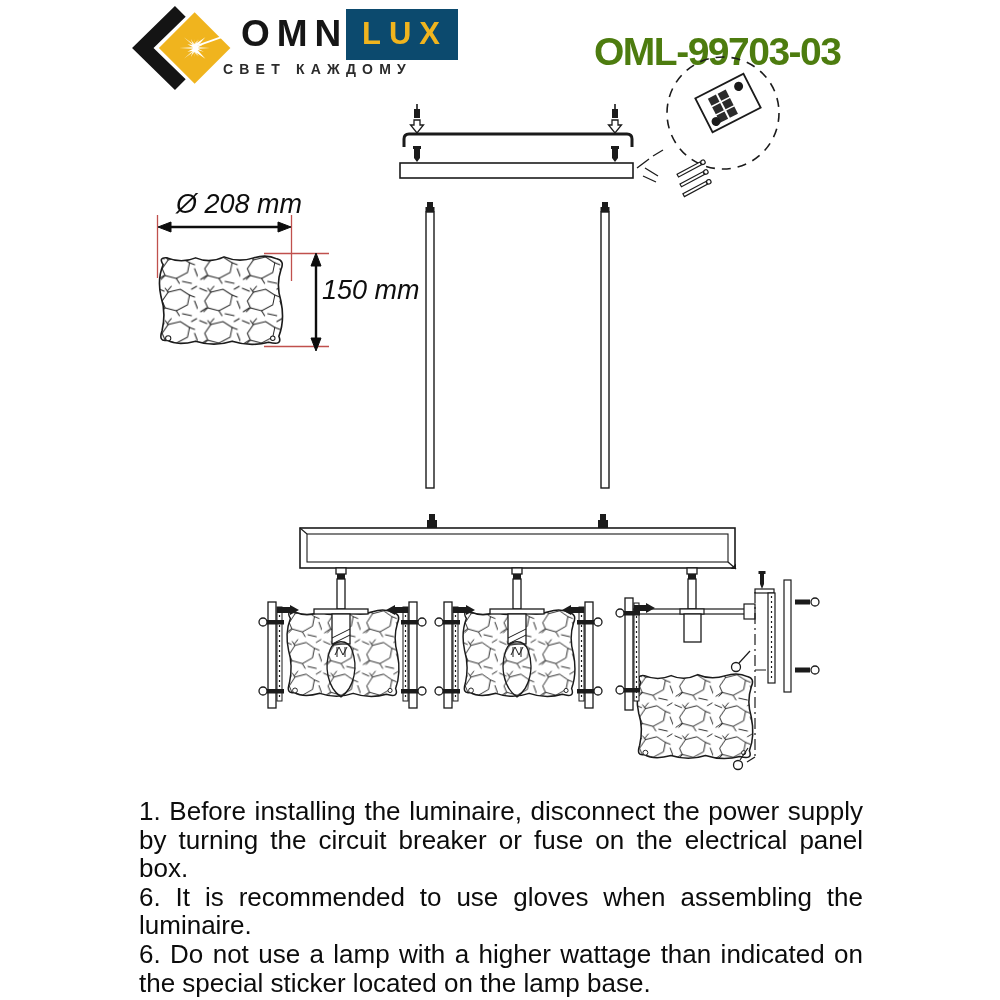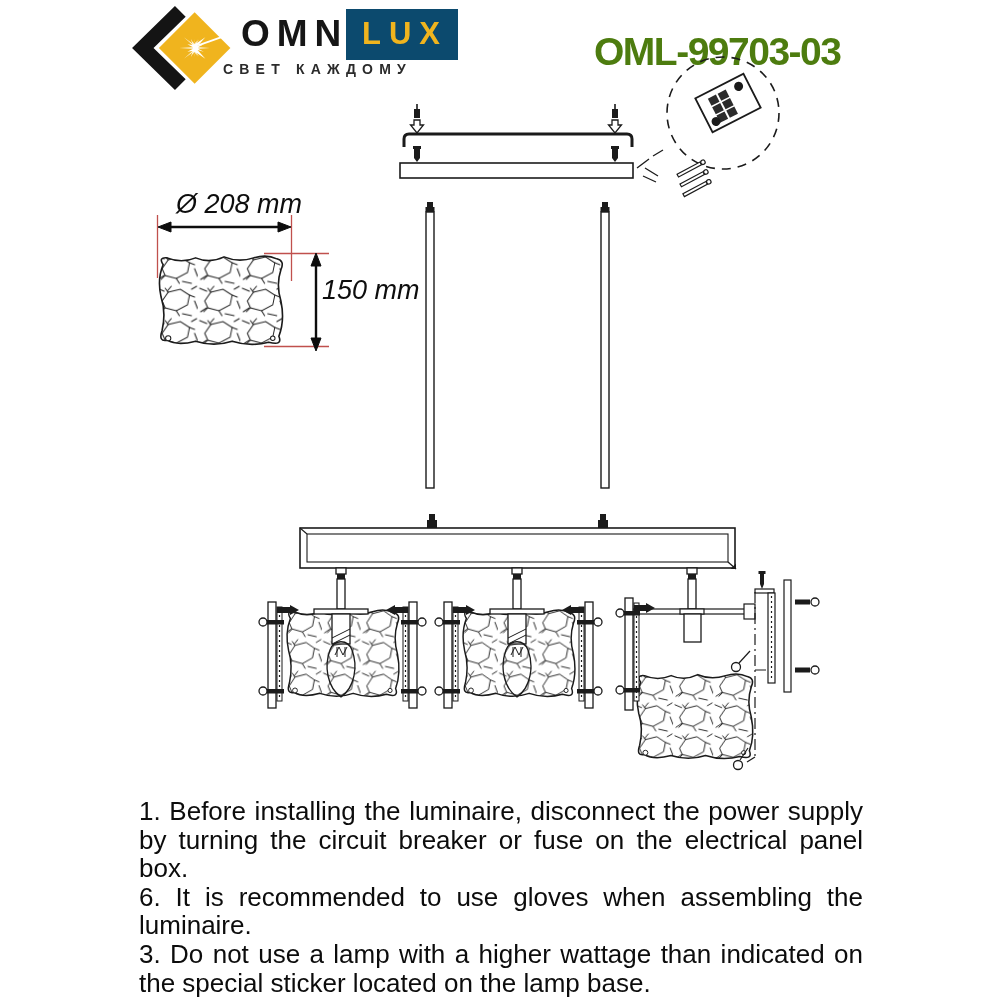--- a/index.html
+++ b/index.html
@@ -249,15 +249,15 @@
       <line x1="740" y1="760" x2="748" y2="748" stroke="#1b1b1b" stroke-width="1.2"></line>
     </g>
   </svg>
 
   <div class="dim-label dim-w">Ø 208 mm</div>
   <div class="dim-label dim-h">150 mm</div>
 
   <div class="instructions">
     <p>1. Before installing the luminaire, disconnect the power supply by turning the circuit breaker or fuse on the electrical panel box.</p>
     <p>6. It is recommended to use gloves when assembling the luminaire.</p>
-    <p>3. Do not use a lamp with a higher wattage than indicated on the special sticker located on the lamp base.</p>
+    <p>6. Do not use a lamp with a higher wattage than indicated on the special sticker located on the lamp base.</p>
   </div>
 </div>
 
 </body></html>

